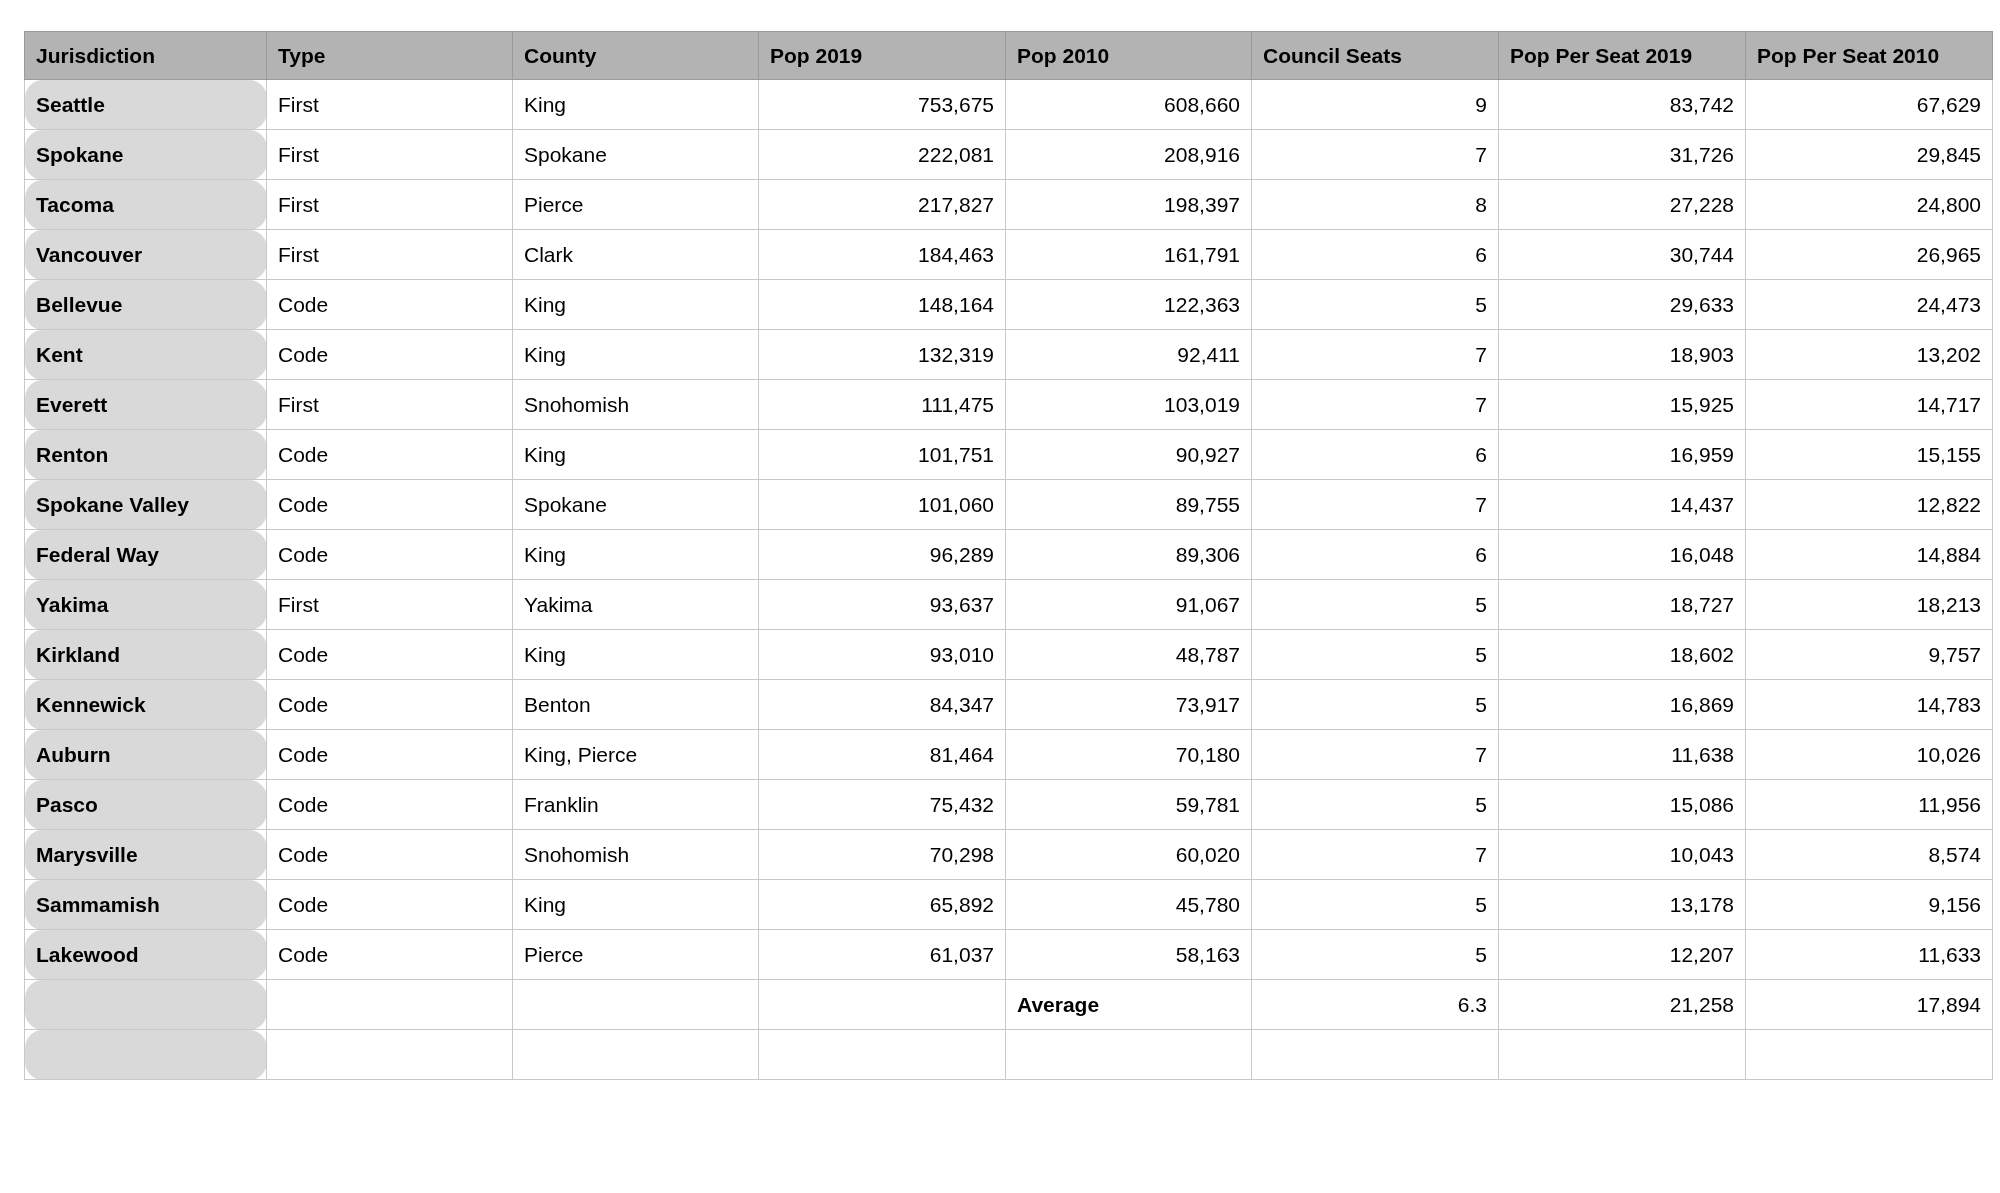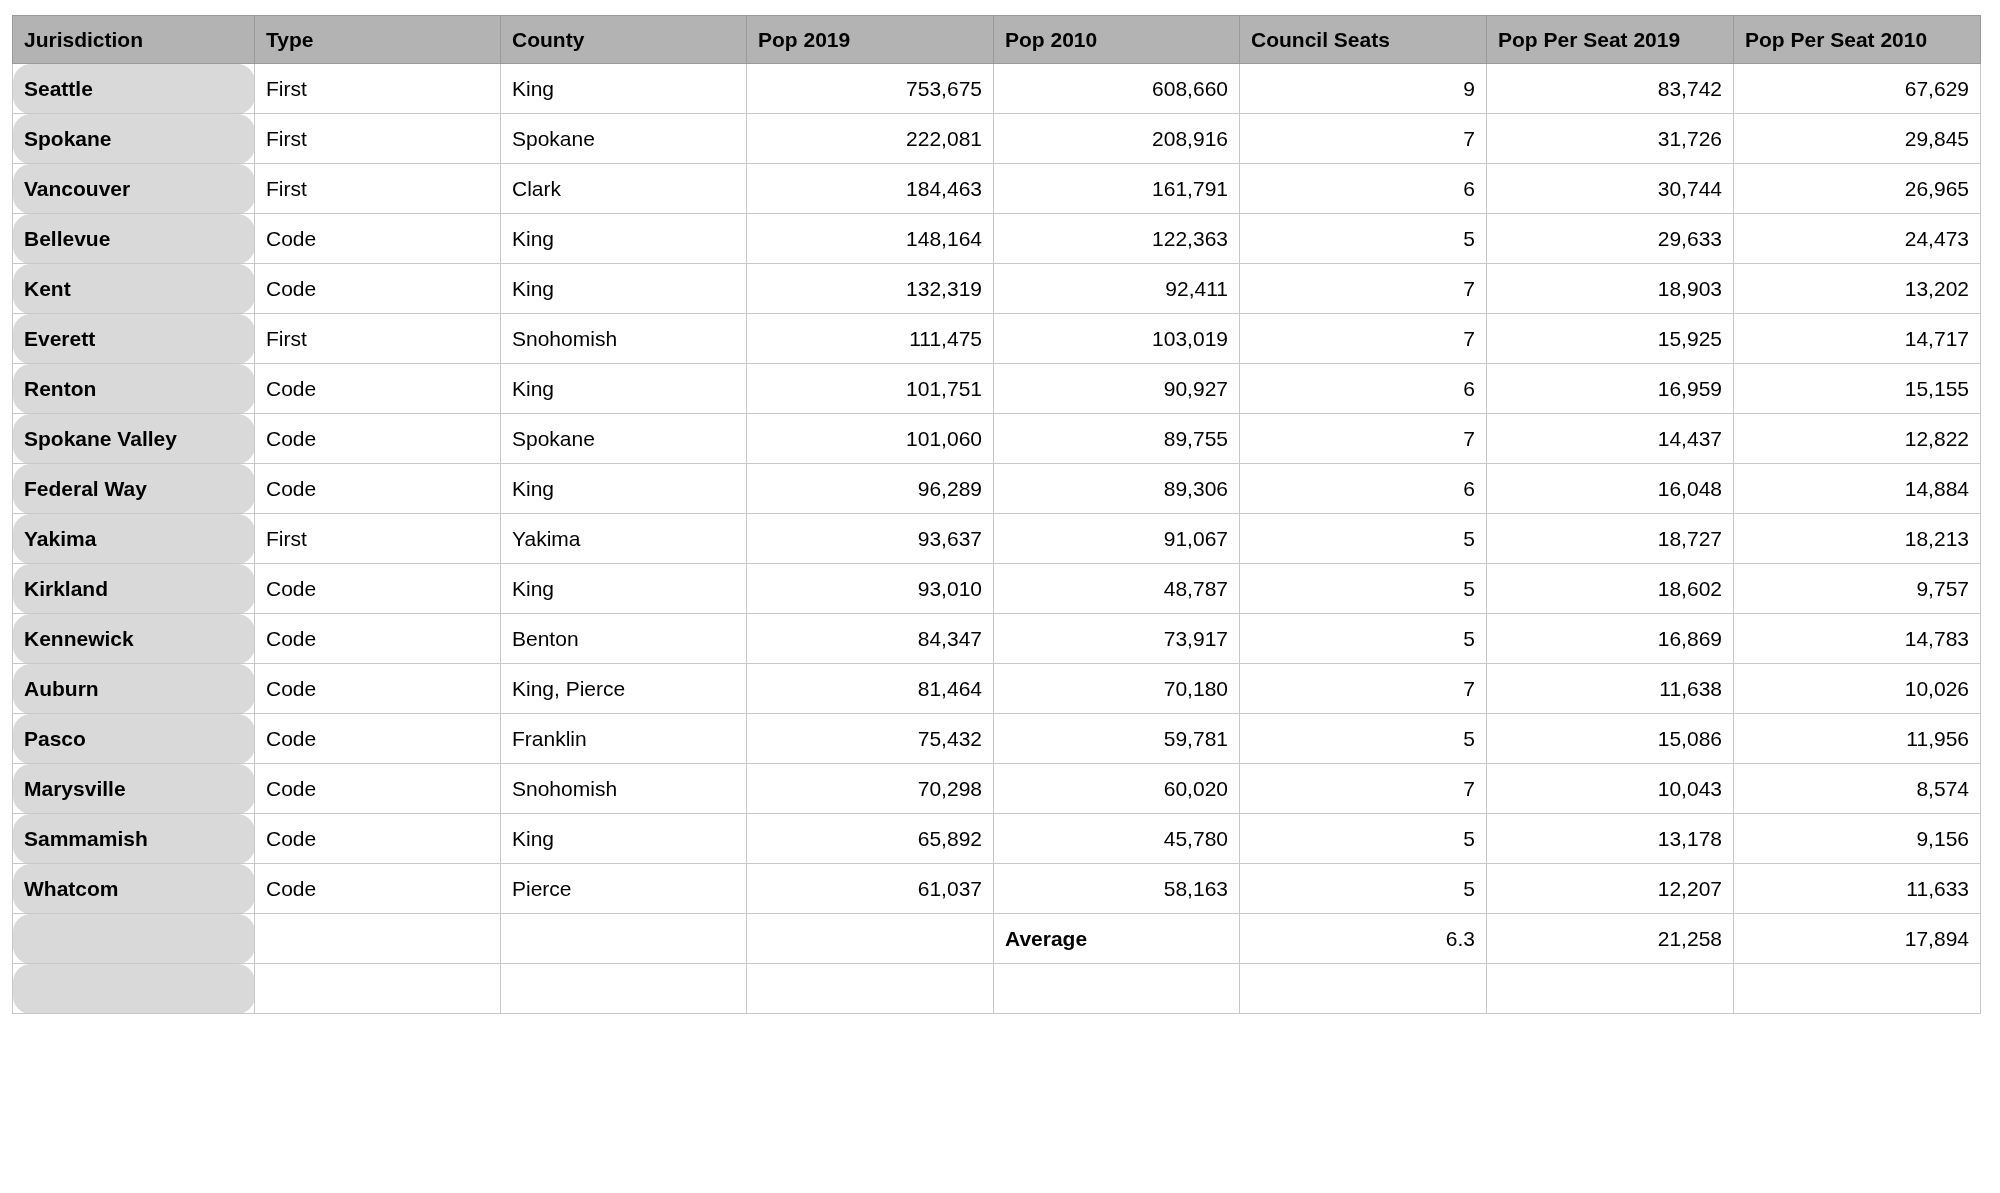--- a/index.html
+++ b/index.html
@@ -4,21 +4,21 @@
 <style>
   * { box-sizing: border-box; }
   html, body { margin: 0; padding: 0; }
   body {
     width: 2000px;
     height: 1193px;
     background: var(--page-bg, #ffffff);
     font-family: "Liberation Sans", "DejaVu Sans", sans-serif;
     color: var(--text-color, #000000);
   }
-  .page { padding: 15px 12px 0 12px; }
+  .page { padding: 15px 12px 0 24px; margin-top: 16px; }
 
   table.sheet {
     border-collapse: collapse;
     table-layout: fixed;
     width: 1968px;
   }
   .sheet th, .sheet td {
     font-size: 21px;
     line-height: 1.2;
     padding: 0 11px;
@@ -92,20 +92,30 @@
           <td class="row-head">Spokane</td>
           <td>First</td>
           <td>Spokane</td>
           <td class="num">222,081</td>
           <td class="num">208,916</td>
           <td class="num">7</td>
           <td class="num">31,726</td>
           <td class="num">29,845</td>
         </tr>
         <tr>
+          <td class="row-head">Tacoma</td>
+          <td>First</td>
+          <td>Pierce</td>
+          <td class="num">217,827</td>
+          <td class="num">198,397</td>
+          <td class="num">8</td>
+          <td class="num">27,228</td>
+          <td class="num">24,800</td>
+        </tr>
+        <tr>
           <td class="row-head">Vancouver</td>
           <td>First</td>
           <td>Clark</td>
           <td class="num">184,463</td>
           <td class="num">161,791</td>
           <td class="num">6</td>
           <td class="num">30,744</td>
           <td class="num">26,965</td>
         </tr>
         <tr>
@@ -232,21 +242,21 @@
           <td class="row-head">Sammamish</td>
           <td>Code</td>
           <td>King</td>
           <td class="num">65,892</td>
           <td class="num">45,780</td>
           <td class="num">5</td>
           <td class="num">13,178</td>
           <td class="num">9,156</td>
         </tr>
         <tr>
-          <td class="row-head">Whatcom</td>
+          <td class="row-head">Lakewood</td>
           <td>Code</td>
           <td>Pierce</td>
           <td class="num">61,037</td>
           <td class="num">58,163</td>
           <td class="num">5</td>
           <td class="num">12,207</td>
           <td class="num">11,633</td>
         </tr>
         <tr>
           <td class="row-head"></td>

